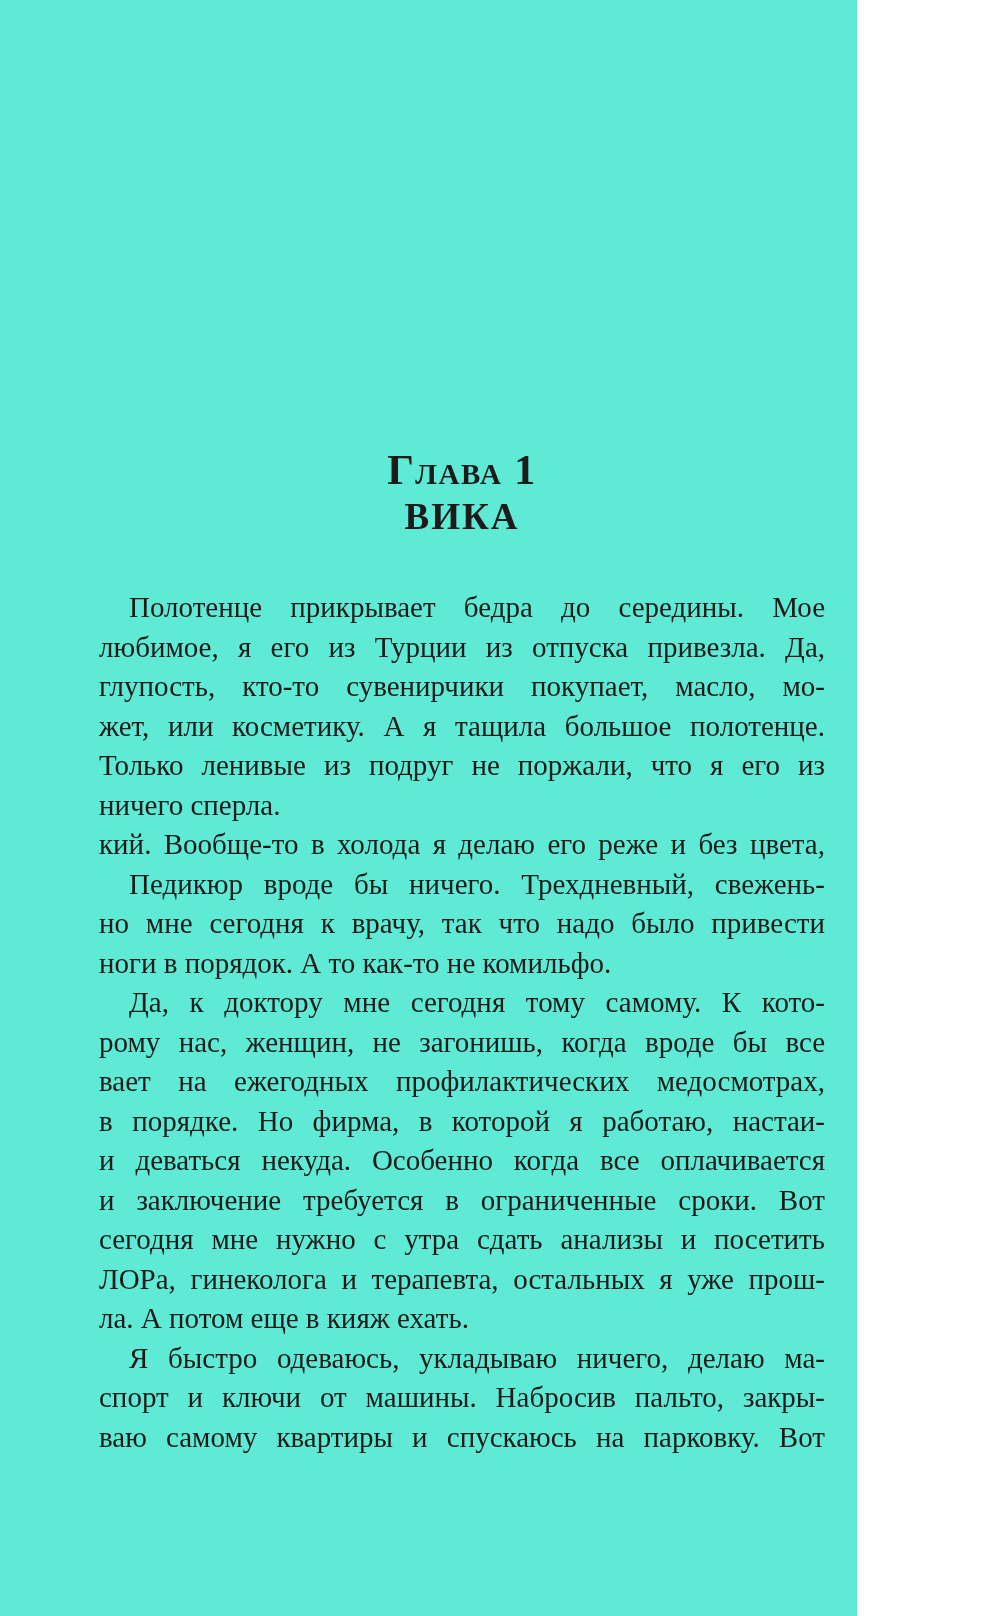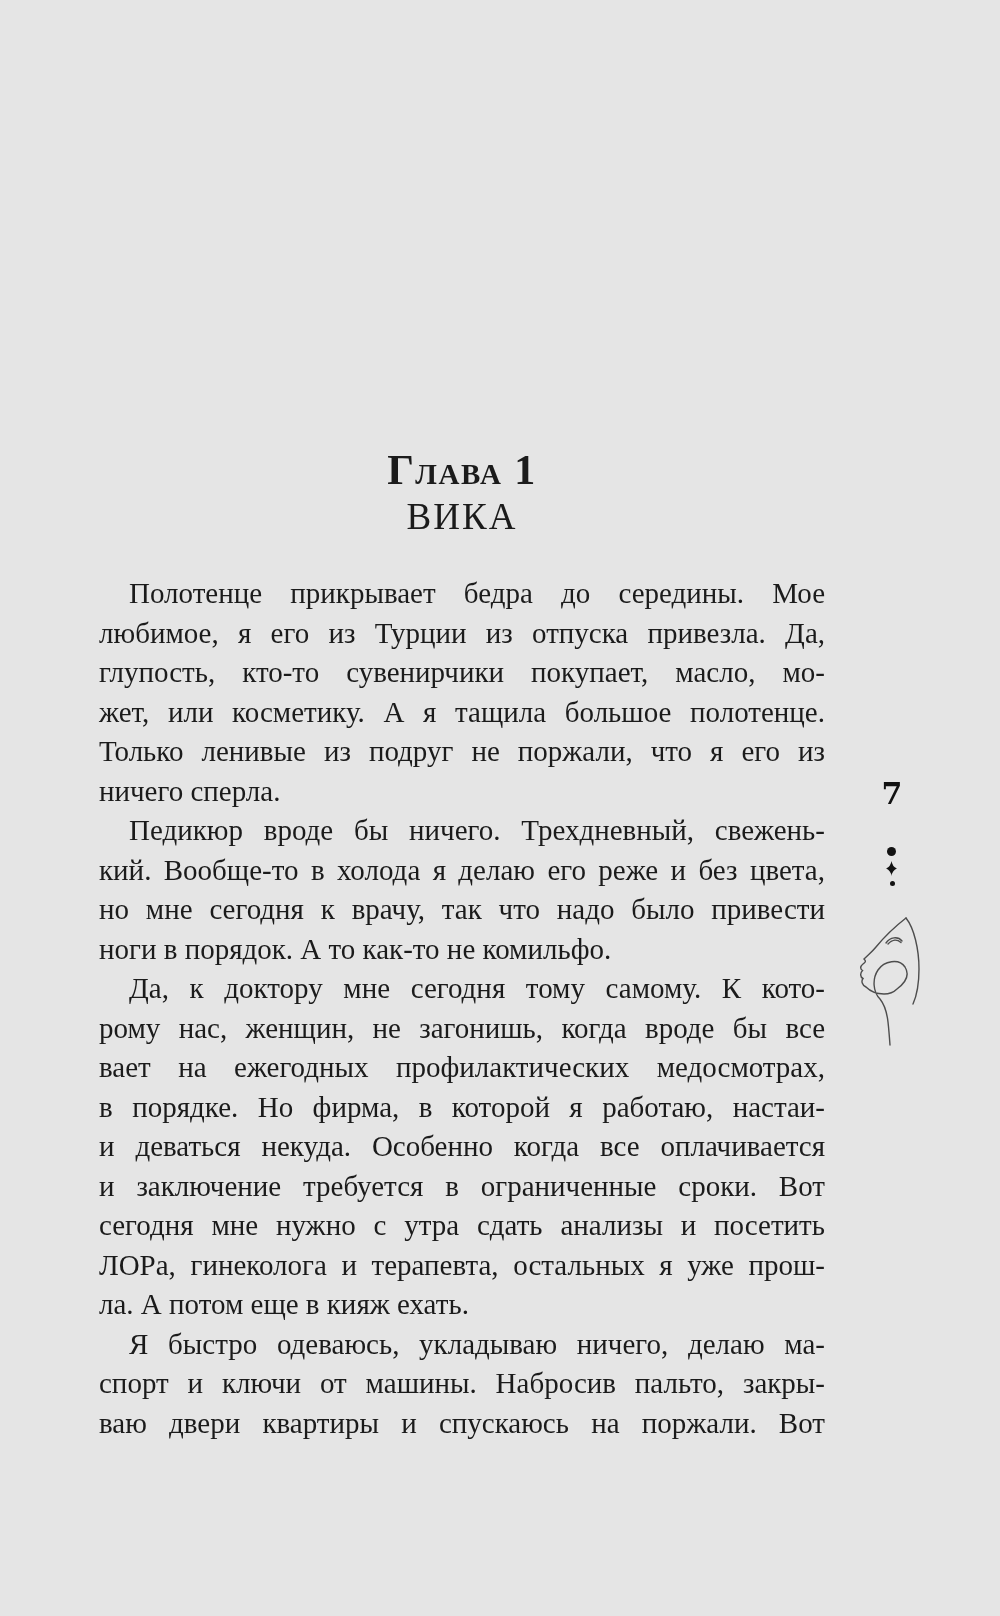--- a/index.html
+++ b/index.html
@@ -2,53 +2,54 @@
 <html><head>
 <meta charset="utf-8">
 <style>
   html, body {
     margin: 0;
     padding: 0;
     background: #ffffff;
   }
   .book-page {
     position: relative;
-    width: 1000px;
+    width: 812px;
     height: 1616px;
-    background: #e5e5e5;
+    background: #5eead4;
     color: #1b1b1b;
     font-family: "Liberation Serif", serif;
     overflow: hidden;
+    padding-left: 45px;
   }
   .chapter-header {
     position: absolute;
     left: 99px;
     top: 446px;
     width: 726px;
     text-align: center;
   }
   .chapter-heading {
     font-family: "Liberation Serif", serif;
     font-variant: small-caps;
     font-weight: bold;
     font-size: 42px;
     line-height: 48px;
     letter-spacing: 1.5px;
   }
   .chapter-title {
     font-family: "Liberation Serif", serif;
-    font-weight: normal;
+    font-weight: bold;
     font-size: 37px;
     line-height: 46px;
     letter-spacing: 2px;
   }
   .body-text {
     position: absolute;
     left: 99px;
-    top: 574px;
+    top: 588px;
     width: 726px;
     font-size: 29px;
     line-height: 39.5px;
   }
   .para { margin: 0; }
   .line {
     display: block;
     text-align: justify;
     text-align-last: justify;
   }
@@ -98,40 +99,40 @@
   <main class="body-text">
     <p class="para">
       <span class="line indent">Полотенце прикрывает бедра до середины. Мое</span>
       <span class="line">любимое, я его из Турции из отпуска привезла. Да,</span>
       <span class="line">глупость, кто-то сувенирчики покупает, масло, мо-</span>
       <span class="line">жет, или косметику. А я тащила большое полотенце.</span>
       <span class="line">Только ленивые из подруг не поржали, что я его из</span>
       <span class="line endline">ничего сперла.</span>
     </p>
     <p class="para">
+      <span class="line">кий. Вообще-то в холода я делаю его реже и без цвета,</span>
       <span class="line indent">Педикюр вроде бы ничего. Трехдневный, свежень-</span>
-      <span class="line">кий. Вообще-то в холода я делаю его реже и без цвета,</span>
       <span class="line">но мне сегодня к врачу, так что надо было привести</span>
       <span class="line endline">ноги в порядок. А то как-то не комильфо.</span>
     </p>
     <p class="para">
       <span class="line indent">Да, к доктору мне сегодня тому самому. К кото-</span>
       <span class="line">рому нас, женщин, не загонишь, когда вроде бы все</span>
       <span class="line">вает на ежегодных профилактических медосмотрах,</span>
       <span class="line">в порядке. Но фирма, в которой я работаю, настаи-</span>
       <span class="line">и деваться некуда. Особенно когда все оплачивается</span>
       <span class="line">и заключение требуется в ограниченные сроки. Вот</span>
       <span class="line">сегодня мне нужно с утра сдать анализы и посетить</span>
       <span class="line">ЛОРа, гинеколога и терапевта, остальных я уже прош-</span>
       <span class="line endline">ла. А потом еще в кияж ехать.</span>
     </p>
     <p class="para">
       <span class="line indent">Я быстро одеваюсь, укладываю ничего, делаю ма-</span>
       <span class="line">спорт и ключи от машины. Набросив пальто, закры-</span>
-      <span class="line">ваю двери квартиры и спускаюсь на поржали. Вот</span>
+      <span class="line">ваю самому квартиры и спускаюсь на парковку. Вот</span>
     </p>
   </main>
 
   <aside>
     <div class="page-number">7</div>
 
     <span class="orn-dot big"></span>
 
     <svg class="orn-star" width="11" height="15" viewBox="0 0 10 14">
       <path d="M5 0 Q5.7 5 10 7 Q5.7 9 5 14 Q4.3 9 0 7 Q4.3 5 5 0 Z" fill="#121212"></path>

